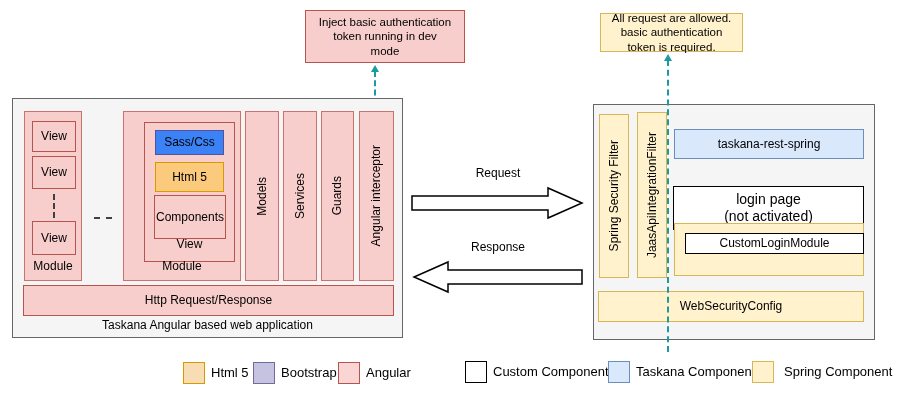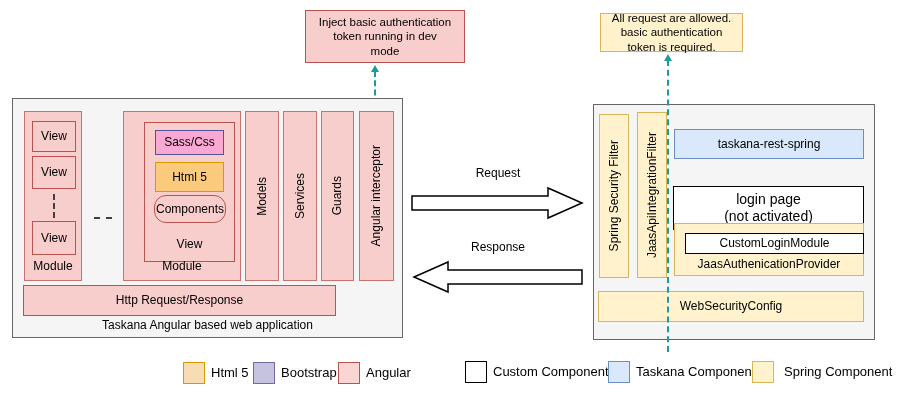--- a/index.html
+++ b/index.html
@@ -7,21 +7,21 @@
     position:relative;width:900px;height:403px;background:#ffffff;
     font-family:"Liberation Sans",sans-serif;color:#000;overflow:hidden;
   }
   .abs{position:absolute;box-sizing:border-box;}
   .box{position:absolute;box-sizing:border-box;display:flex;align-items:center;justify-content:center;
        text-align:center;font-size:12px;line-height:1.25;}
   
   .red   {background:#f8cecc;border:1px solid #b85450;}
   .red2  {background:#f8cecc;border:1px solid #c9736f;}
   .orange{background:#fcca7d;border:1px solid #d79b00;}
-  .purple{background:#f9a8d4;border:1px solid #55529b;}
+  .purple{background:#3b82f6;border:1px solid #55529b;}
   .yellow{background:#fff2cc;border:1px solid #d6b656;}
   .blue  {background:#dae8fc;border:1px solid #6c8ebf;}
   .white {background:#ffffff;border:1px solid #000000;}
   .container{background:#f5f5f5;border:1px solid #666666;}
   .vtext span{writing-mode:vertical-rl;transform:rotate(180deg);white-space:nowrap;}
   .caption{position:absolute;left:0;right:0;text-align:center;font-size:12px;}
   .note{white-space:pre-line;font-size:11.5px;}
   .dashline{position:absolute;width:0;border-left:2px dashed #1b9aa0;}
   .dashhead{position:absolute;width:0;height:0;border-left:4px solid transparent;
             border-right:4px solid transparent;border-bottom:7px solid #1b9aa0;}
@@ -63,40 +63,40 @@
       <div class="box red" style="left:7px;top:109px;width:44px;height:34px;">View</div>
       <div class="caption" style="bottom:7px;">Module</div>
     </div>
 
     <div class="hdots" style="left:81px;top:118px;width:18px;"></div>
 
     <div class="abs red2" style="left:110px;top:12px;width:118px;height:170px;">
       <div class="abs red" style="left:20px;top:10px;width:91px;height:140px;">
         <div class="box purple" style="left:10px;top:7px;width:69px;height:25px;">Sass/Css</div>
         <div class="box orange" style="left:10px;top:39px;width:69px;height:30px;">Html 5</div>
-        <div class="box red" style="left:9px;top:72px;width:72px;height:28px;border-radius:12px;">Components</div>
+        <div class="box red" style="left:9px;top:72px;width:72px;height:44px;">Components</div>
         <div class="caption" style="bottom:10px;">View</div>
       </div>
       <div class="caption" style="bottom:7px;">Module</div>
     </div>
 
     <div class="box red2 vtext" style="left:232px;top:12px;width:34px;height:170px;">
       <span>Models</span>
       </div>
     <div class="box red2 vtext" style="left:270px;top:12px;width:34px;height:170px;">
       <span>Services</span>
       </div>
     <div class="box red2 vtext" style="left:308px;top:12px;width:33px;height:170px;">
       <span>Guards</span>
       </div>
     <div class="box red2 vtext" style="left:346px;top:12px;width:35px;height:170px;">
       <span>Angular interceptor</span>
       </div>
 
-    <div class="box red" style="left:10px;top:186px;width:313px;height:31px;">Http Request/Response</div>
+    <div class="box red" style="left:10px;top:186px;width:371px;height:31px;">Http Request/Response</div>
 
     <div class="caption" style="bottom:5px;">Taskana Angular based web application</div>
   </div>
 
   <div class="arrowlabel" style="left:410px;top:166px;width:176px;">Request</div>
   <svg class="abs" style="left:410px;top:186px;" width="176" height="34">
     <polygon points="2,10 138,10 138,2 172,17 138,32 138,24 2,24" fill="#ffffff" stroke="#000000" stroke-width="1.5"></polygon>
   </svg>
 
   <div class="arrowlabel" style="left:412px;top:240px;width:172px;">Response</div>
@@ -113,21 +113,20 @@
       <span>JaasApiIntegrationFilter</span>
       </div>
 
     <div class="box blue" style="left:80px;top:9px;width:190px;height:30px;margin-top:15px;">taskana-rest-spring</div>
 
     <div class="box white note" style="left:79px;top:81px;width:191px;height:44px;font-size:14px;">login page
 (not activated)</div>
 
     <div class="abs yellow" style="left:80px;top:118px;width:190px;height:53px;">
       <div class="box white" style="left:10px;top:9px;width:179px;height:21px;">CustomLoginModule</div>
-      <div class="caption" style="bottom:4px;">JaasAuthenicationProvider</div>
     </div>
 
     <div class="box yellow" style="left:4px;top:186px;width:266px;height:31px;">WebSecurityConfig</div>
 
   </div>
 
   <div>
     <div class="lg lg-html5" style="left:183px;top:362px;"></div>
     <div class="legend-label" style="left:211px;top:362px;">Html 5</div>
 

